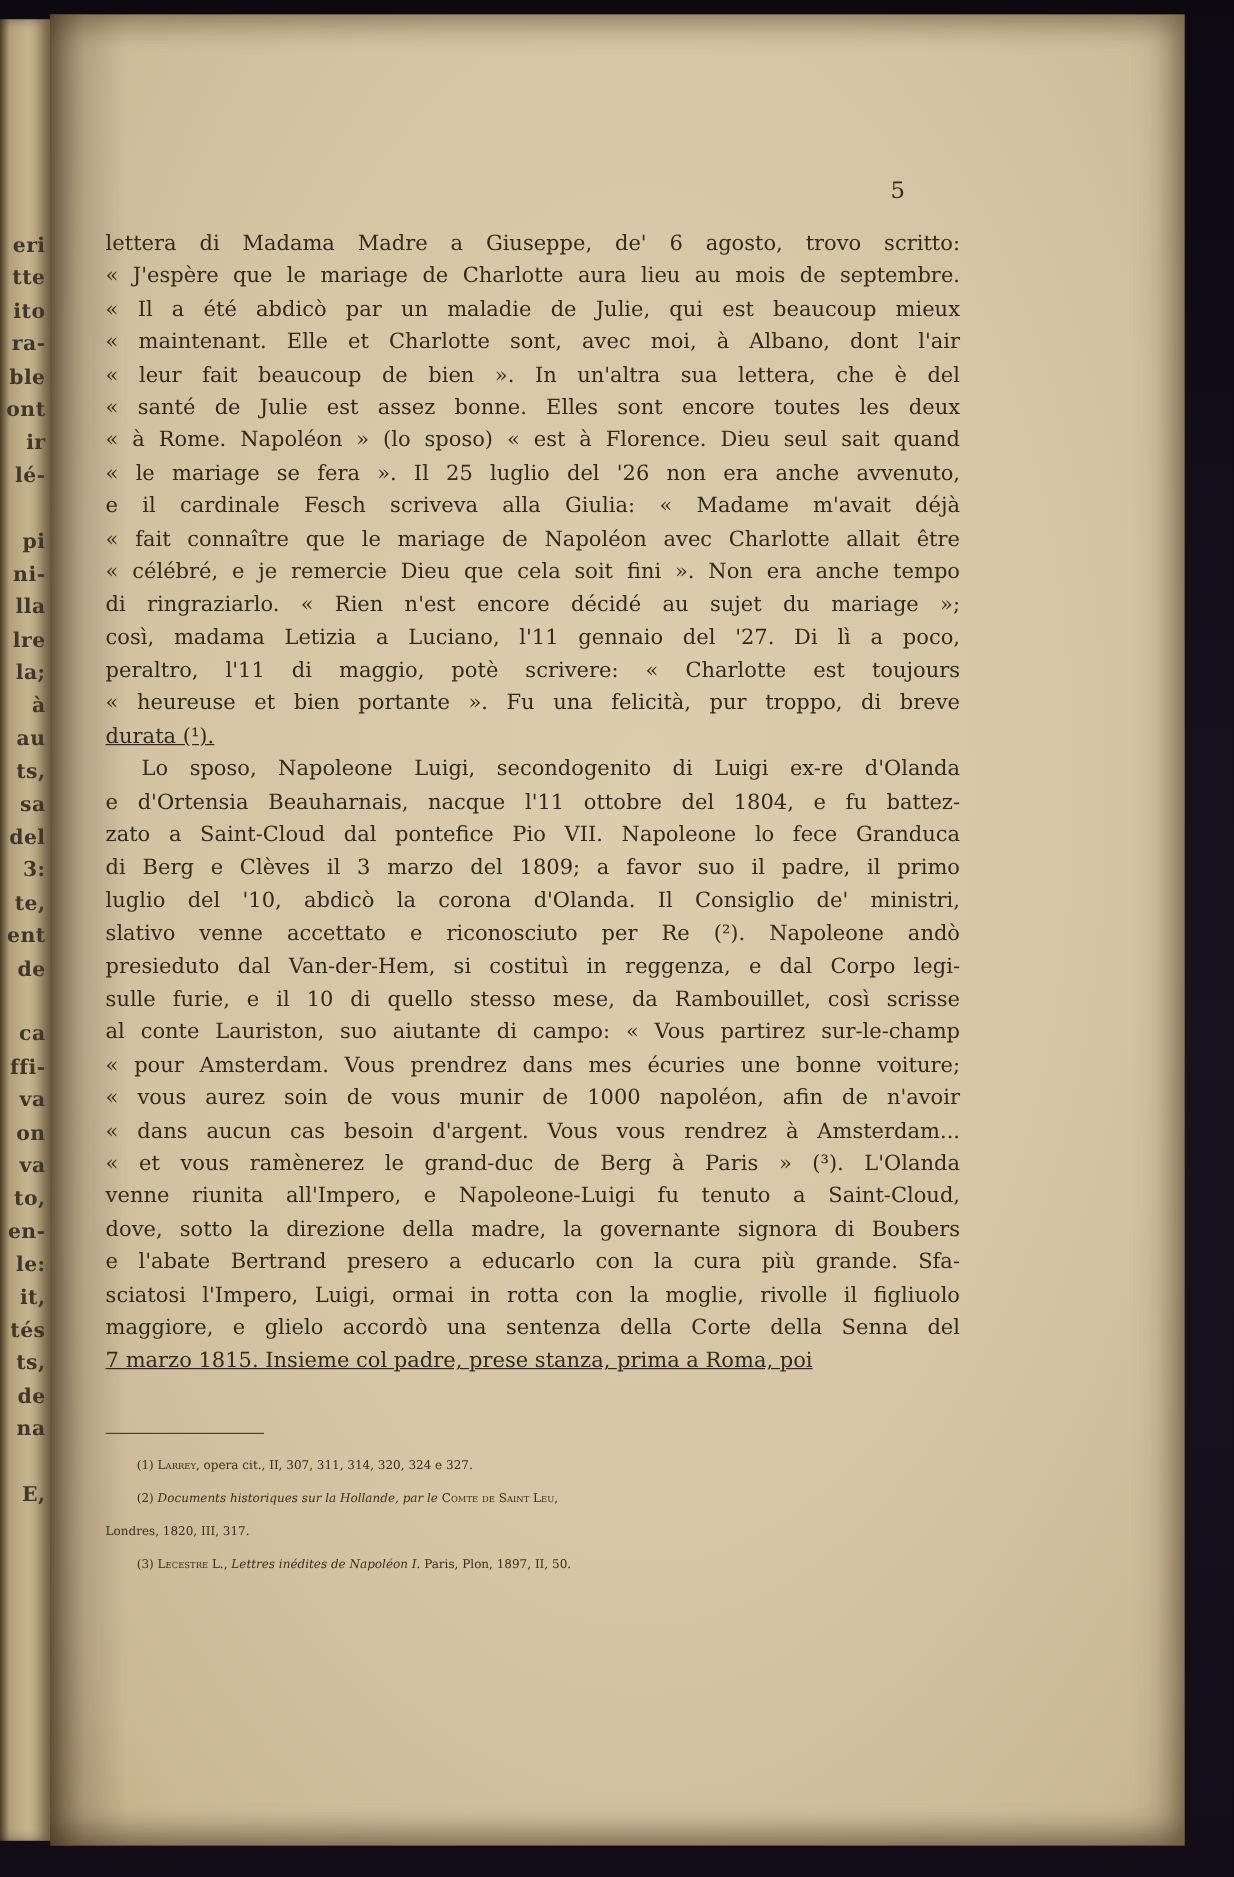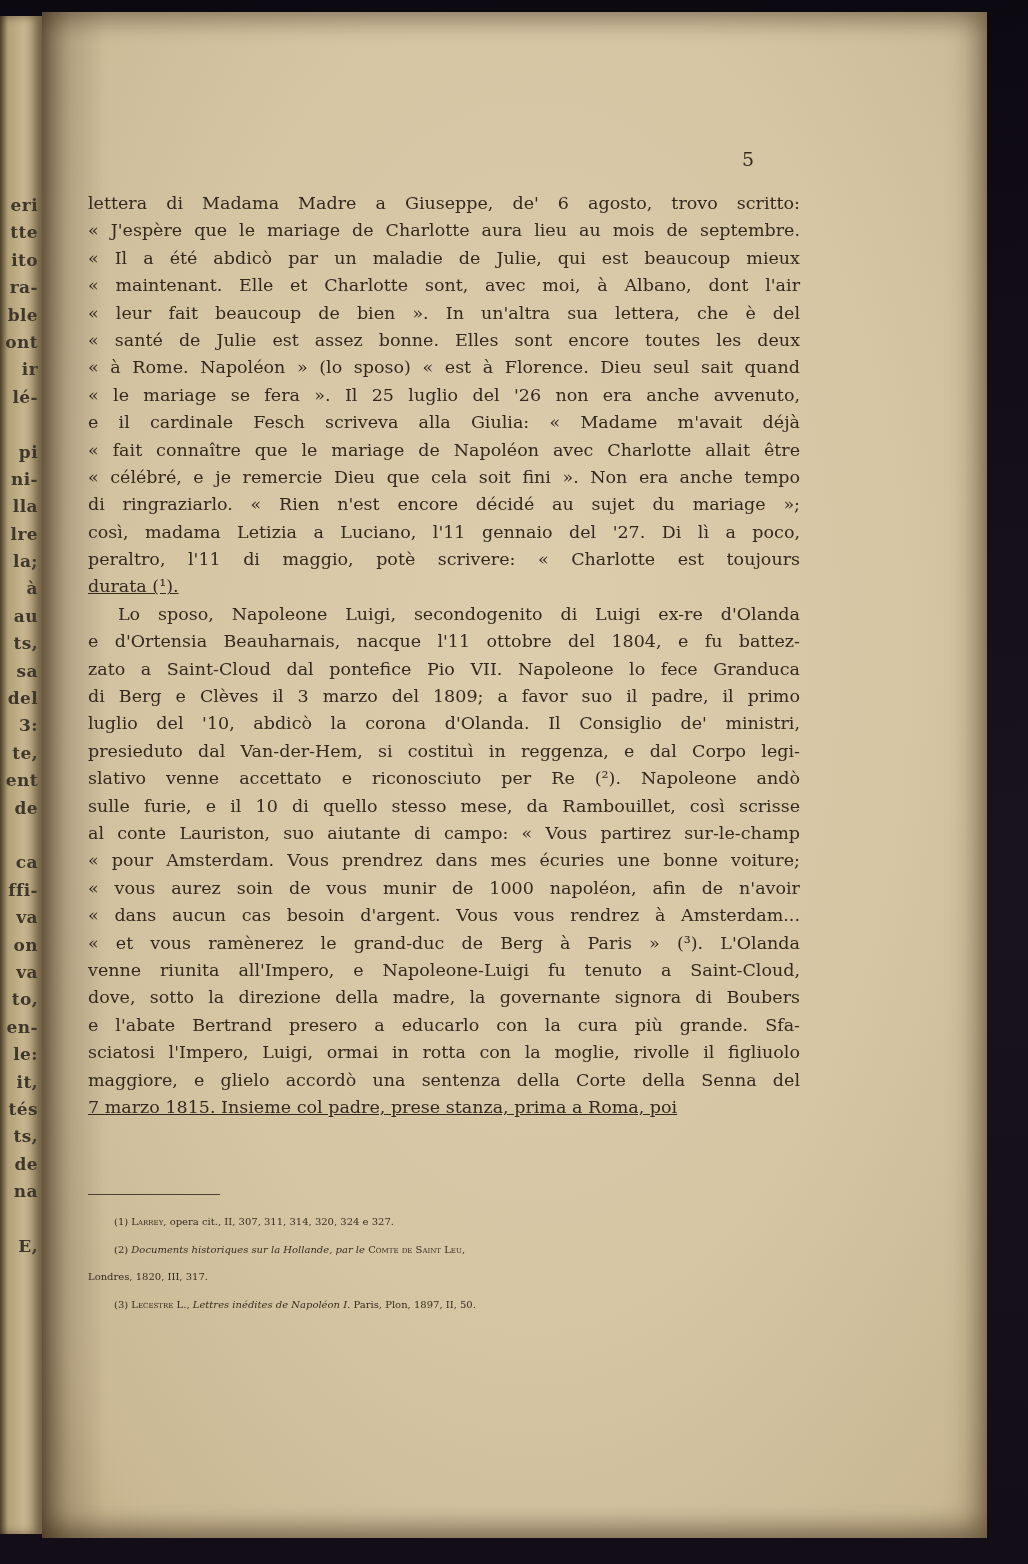--- a/index.html
+++ b/index.html
@@ -106,30 +106,31 @@
           <div class="line">« leur fait beaucoup de bien ». In un'altra sua lettera, che è del</div>
           <div class="line">« santé de Julie est assez bonne. Elles sont encore toutes les deux</div>
           <div class="line">« à Rome. Napoléon » (lo sposo) « est à Florence. Dieu seul sait quand</div>
           <div class="line">« le mariage se fera ». Il 25 luglio del '26 non era anche avvenuto,</div>
           <div class="line">e il cardinale Fesch scriveva alla Giulia: « Madame m'avait déjà</div>
           <div class="line">« fait connaître que le mariage de Napoléon avec Charlotte allait être</div>
           <div class="line">« célébré, e je remercie Dieu que cela soit fini ». Non era anche tempo</div>
           <div class="line">di ringraziarlo. « Rien n'est encore décidé au sujet du mariage »;</div>
           <div class="line">così, madama Letizia a Luciano, l'11 gennaio del '27. Di lì a poco,</div>
           <div class="line">peraltro, l'11 di maggio, potè scrivere: « Charlotte est toujours</div>
+          <div class="line">« heureuse et bien portante ». Fu una felicità, pur troppo, di breve</div>
           <div class="line">durata (¹).</div>
         </div>
       <div class="para para-2">
           <div class="line">Lo sposo, Napoleone Luigi, secondogenito di Luigi ex-re d'Olanda</div>
           <div class="line">e d'Ortensia Beauharnais, nacque l'11 ottobre del 1804, e fu battez-</div>
           <div class="line">zato a Saint-Cloud dal pontefice Pio VII. Napoleone lo fece Granduca</div>
           <div class="line">di Berg e Clèves il 3 marzo del 1809; a favor suo il padre, il primo</div>
           <div class="line">luglio del '10, abdicò la corona d'Olanda. Il Consiglio de' ministri,</div>
+          <div class="line">slativo venne accettato e riconosciuto per Re (²). Napoleone andò</div>
           <div class="line">presieduto dal Van-der-Hem, si costituì in reggenza, e dal Corpo legi-</div>
-          <div class="line">slativo venne accettato e riconosciuto per Re (²). Napoleone andò</div>
           <div class="line">sulle furie, e il 10 di quello stesso mese, da Rambouillet, così scrisse</div>
           <div class="line">al conte Lauriston, suo aiutante di campo: « Vous partirez sur-le-champ</div>
           <div class="line">« pour Amsterdam. Vous prendrez dans mes écuries une bonne voiture;</div>
           <div class="line">« vous aurez soin de vous munir de 1000 napoléon, afin de n'avoir</div>
           <div class="line">« dans aucun cas besoin d'argent. Vous vous rendrez à Amsterdam...</div>
           <div class="line">« et vous ramènerez le grand-duc de Berg à Paris » (³). L'Olanda</div>
           <div class="line">venne riunita all'Impero, e Napoleone-Luigi fu tenuto a Saint-Cloud,</div>
           <div class="line">dove, sotto la direzione della madre, la governante signora di Boubers</div>
           <div class="line">e l'abate Bertrand presero a educarlo con la cura più grande. Sfa-</div>
           <div class="line">sciatosi l'Impero, Luigi, ormai in rotta con la moglie, rivolle il figliuolo</div>

